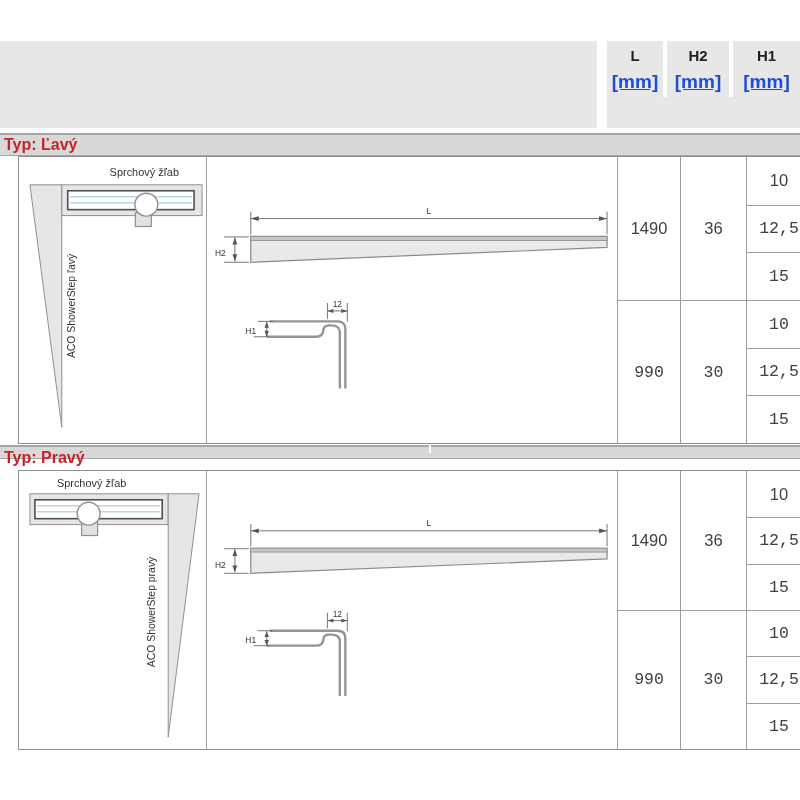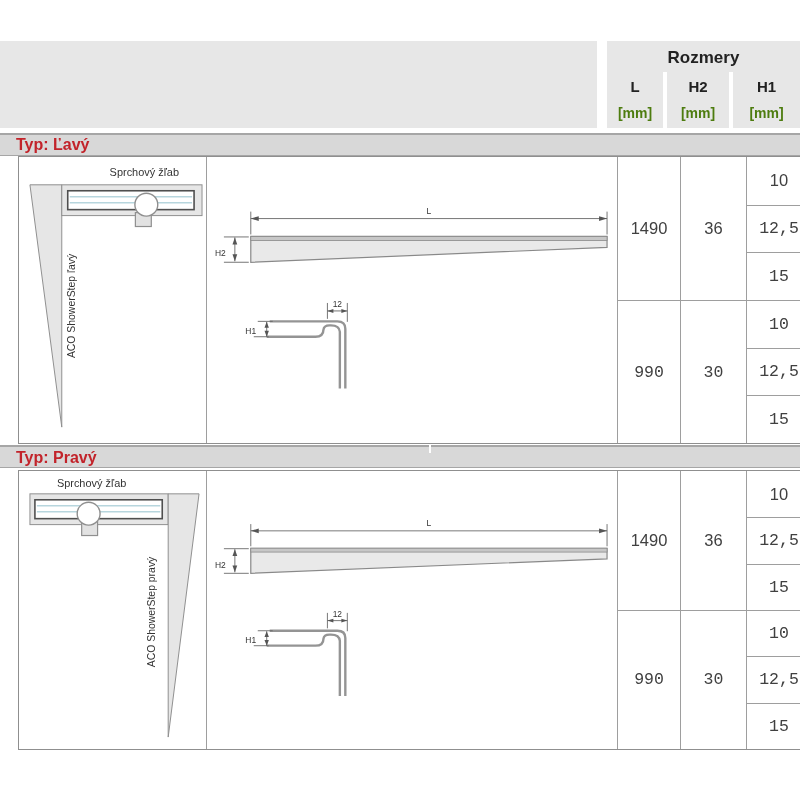--- a/index.html
+++ b/index.html
@@ -8,27 +8,27 @@
   .abs{position:absolute;}
 
   
   .hdr-left{left:0;top:41px;width:597px;height:87px;background:#e7e7e7;}
   .hdr-right{left:607px;top:41px;width:193px;height:87px;background:#e7e7e7;}
   .hdr-title{height:31px;line-height:33px;text-align:center;font-weight:bold;
              font-size:17px;color:#222;}
   .hdr-cols{display:flex;height:56px;}
   .hdr-col{display:flex;flex-direction:column;align-items:center;}
   .hc-label{height:30px;line-height:30px;font-weight:bold;font-size:15px;color:#222;}
-  .hc-unit{height:26px;line-height:22px;font-weight:bold;font-size:14px;color:#4d7c0f;}
+  .hc-unit{height:26px;line-height:22px;font-weight:bold;font-size:19px;color:#1d4ed8;text-decoration:underline;}
   .hdr-sep{width:4px;height:56px;background:#fff;}
 
   
   .typ-band{left:0;width:800px;background:#d8d8d8;border-top:2px solid #a6a6a6;
             border-bottom:1px solid #a6a6a6;box-sizing:border-box;}
-  .typ-text{display:block;padding-left:16px;font-weight:bold;font-size:16px;
+  .typ-text{display:block;padding-left:4px;font-weight:bold;font-size:16px;
             line-height:20px;color:#c2232a;}
 
   
   .sec{left:18px;width:794px;border:1px solid #8f8f8f;box-sizing:border-box;
        display:grid;grid-template-columns:187px 411px 63px 66px 1fr;}
   .sec1{grid-template-rows:repeat(6,1fr);}
   .cell{box-sizing:border-box;overflow:hidden;}
   .bl{border-left:1px solid #9e9e9e;}
   .bt{border-top:1px solid #9e9e9e;font-family:Liberation Mono, monospace;}
   .val{display:flex;align-items:center;justify-content:center;
@@ -37,21 +37,20 @@
   svg text{font-family:"Liberation Sans",sans-serif;}
   .white-tick{width:2px;height:8px;background:#fff;}
 </style>
 </head>
 <body>
 
 <div class="page">
 
   <div class="hdr-left abs"></div>
   <div class="hdr-right abs">
-    <div class="hdr-title">Rozmery</div>
     <div class="hdr-cols">
       <div class="hdr-col" style="width:56px">
         <div class="hc-label">L</div>
         <div class="hc-unit">[mm]</div>
       </div>
       <div class="hdr-sep"></div>
       <div class="hdr-col" style="width:62px">
         <div class="hc-label">H2</div>
         <div class="hc-unit">[mm]</div>
       </div>
@@ -127,21 +126,21 @@
     <div class="cell val bl" style="grid-area:1/5/2/6">10</div>
     <div class="cell val bl bt" style="grid-area:2/5/3/6">12,5</div>
     <div class="cell val bl bt" style="grid-area:3/5/4/6">15</div>
     <div class="cell val bl bt" style="grid-area:4/3/7/4">990</div>
     <div class="cell val bl bt" style="grid-area:4/4/7/5">30</div>
     <div class="cell val bl bt" style="grid-area:4/5/5/6">10</div>
     <div class="cell val bl bt" style="grid-area:5/5/6/6">12,5</div>
     <div class="cell val bl bt" style="grid-area:6/5/7/6">15</div>
   </div>
 
-  <div class="typ-band abs" style="top:445px;height:23px">
+  <div class="typ-band abs" style="top:445px;height:14px">
     <span class="typ-text" style="line-height:21px">Typ: Pravý</span>
   </div>
   <div class="white-tick abs" style="left:429px;top:445px"></div>
 
   <div class="sec sec1 abs" style="top:470px;height:280px">
 
     <div class="cell c-diagram" style="grid-area:1/1/7/2">
       <svg viewBox="0 0 188 280" preserveAspectRatio="none">
         <rect x="11" y="23" width="139" height="31" fill="#e6e6e6" stroke="#8f8f8f" stroke-width="1"></rect>
         <rect x="16" y="29" width="128" height="19" fill="#ffffff" stroke="#4f4f4f" stroke-width="1.6"></rect>

